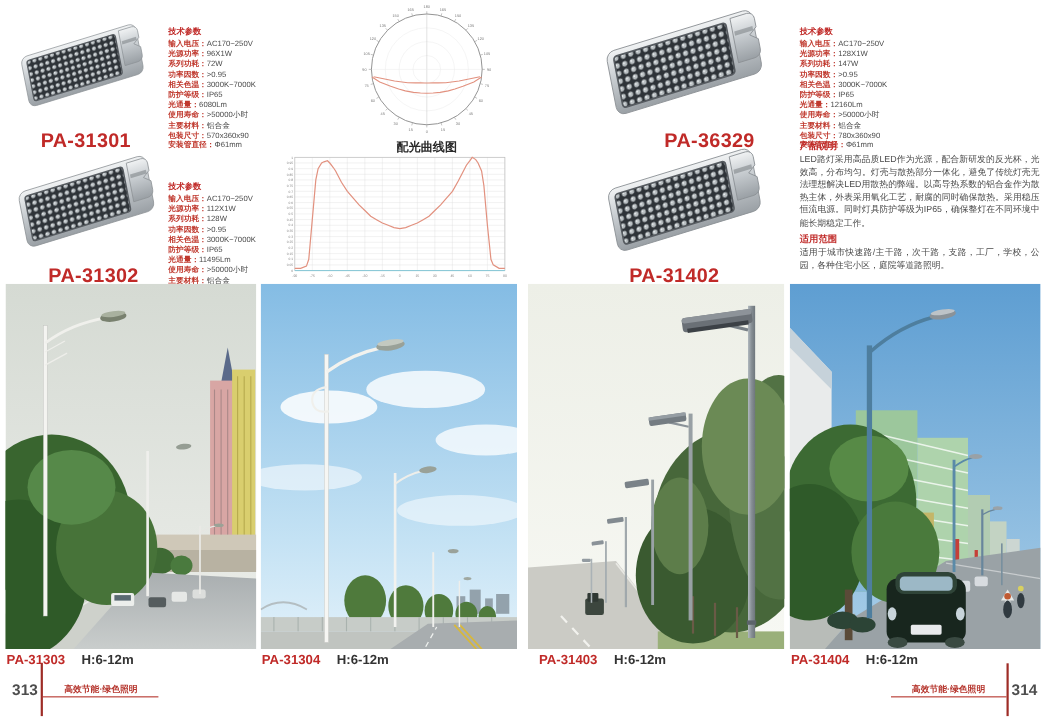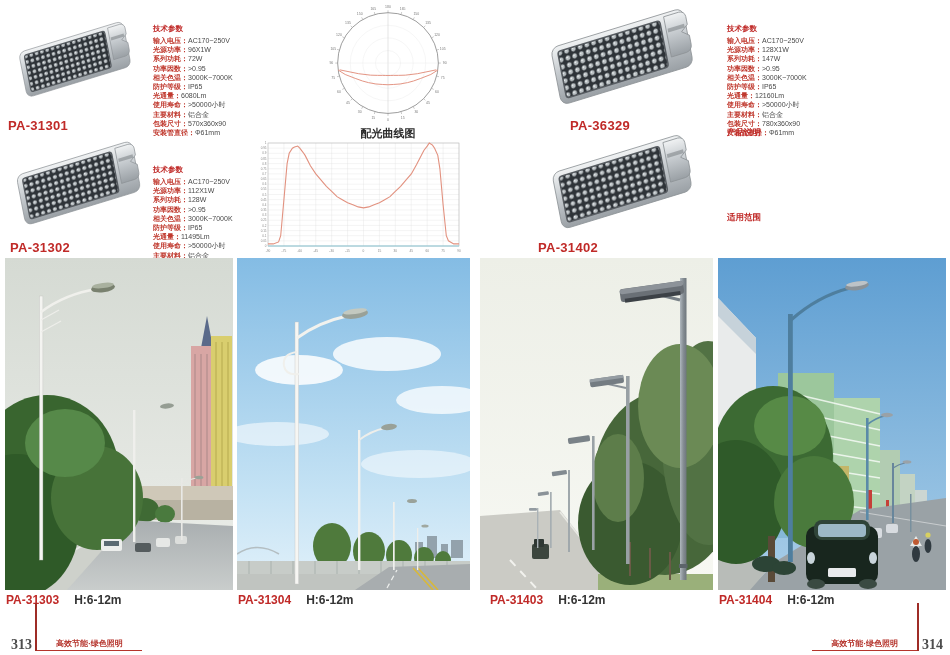--- a/index.html
+++ b/index.html
@@ -1,38 +1,38 @@
 <!DOCTYPE html>
 <html><head>
 <meta charset="utf-8">
 <style>
   html,body{margin:0;padding:0;background:#fff;}
   #page{position:relative;width:950px;height:655px;background:#fff;overflow:hidden;
         font-family:"Liberation Sans","DejaVu Sans",sans-serif;}
   .fx{position:absolute;}
   .fx svg{width:100%;height:100%;}
-  .model{position:absolute;font-size:13px;font-weight:bold;color:#c02a28;letter-spacing:.3px;}
+  .model{position:absolute;font-size:18px;font-weight:bold;color:#c02a28;text-align:center;letter-spacing:.3px;}
   .spec{position:absolute;width:120px;margin-top:13px;}
   .spec-title{font-size:7.5px;font-weight:bold;color:#c02a28;margin-bottom:2px;}
   .spec-row{font-size:7px;line-height:9.2px;white-space:nowrap;}
   .spec-label{color:#c0392e;font-weight:bold;}
   .spec-value{color:#4a4a4a;}
   .chart-caption{position:absolute;left:315px;top:126px;width:146px;text-align:center;
                  font-size:11px;font-weight:bold;color:#2a2a2a;}
   #polar-box{position:absolute;left:315px;top:4px;width:146px;height:122px;}
   #line-box{position:absolute;left:255px;top:140px;width:208px;height:118px;}
   #polar-box svg,#line-box svg{width:100%;height:100%;}
   .desc-title{position:absolute;font-size:8.5px;font-weight:bold;color:#c02a28;text-align:center;}
   .desc-body{position:absolute;width:218px;font-size:8px;line-height:11.5px;color:#4a4a4a;text-align:justify;}
   .photo{position:absolute;width:228px;height:332px;}
   .photo svg{width:100%;height:100%;display:block;}
   .photo-label{position:absolute;top:593px;font-size:12px;}
   .pl-model{color:#c02a28;font-weight:bold;}
   .pl-height{color:#333;font-weight:bold;margin-left:15px;}
-  .footer{position:absolute;top:603px;display:flex;align-items:flex-end;font-family:Liberation Serif, serif;}
+  .footer{position:absolute;top:603px;display:flex;align-items:center;}
   .pagenum{font-size:14px;font-weight:bold;color:#4d4d4d;line-height:13px;padding:0 3px;}
   .vline{width:2px;height:48px;background:#9e2c26;}
   .slogan{font-size:8px;font-weight:bold;color:#b5342c;border-bottom:1.5px solid #b5342c;
           padding:2px 19px 2px;line-height:9px;white-space:nowrap;}
 </style>
 </head>
 <body>
 
 <div id="page">
 
@@ -303,21 +303,23 @@
   </div>
 
   <div class="fx" id="fx4" style="left:531px;top:128px;width:190px;height:114px">
     <svg viewBox="-4 -14 240 148">
         <use href="#fixture"></use>
       </svg>
   </div>
   <div class="model" style="left:538px;top:240px;width:150px">PA-31402</div>
 
   <div class="desc-title" style="left:727px;top:127px">产品说明</div>
+  <div class="desc-body" style="left:727px;top:139px">LED路灯采用高品质LED作为光源，配合新研发的反光杯，光效高，分布均匀。灯壳与散热部分一体化，避免了传统灯壳无法理想解决LED用散热的弊端。以高导热系数的铝合金作为散热主体，外表采用氧化工艺，耐腐的同时确保散热。采用稳压恒流电源。同时灯具防护等级为IP65，确保整灯在不同环境中能长期稳定工作。</div>
   <div class="desc-title" style="left:727px;top:212px">适用范围</div>
+  <div class="desc-body" style="left:727px;top:224px">适用于城市快速路/主干路，次干路，支路，工厂，学校，公园，各种住宅小区，庭院等道路照明。</div>
 
   <div class="photo" style="left:5px;top:258px">
     <svg viewBox="0 0 228 332">
       <defs>
         <linearGradient id="sky1" x1="0" y1="0" x2="0" y2="1">
             <stop offset="0" stop-color="#d5dad3"></stop>
             <stop offset="1" stop-color="#eceeea"></stop>
           </linearGradient>
         <linearGradient id="road1" x1="0" y1="0" x2="0" y2="1">
             <stop offset="0" stop-color="#a9aeb0"></stop>

